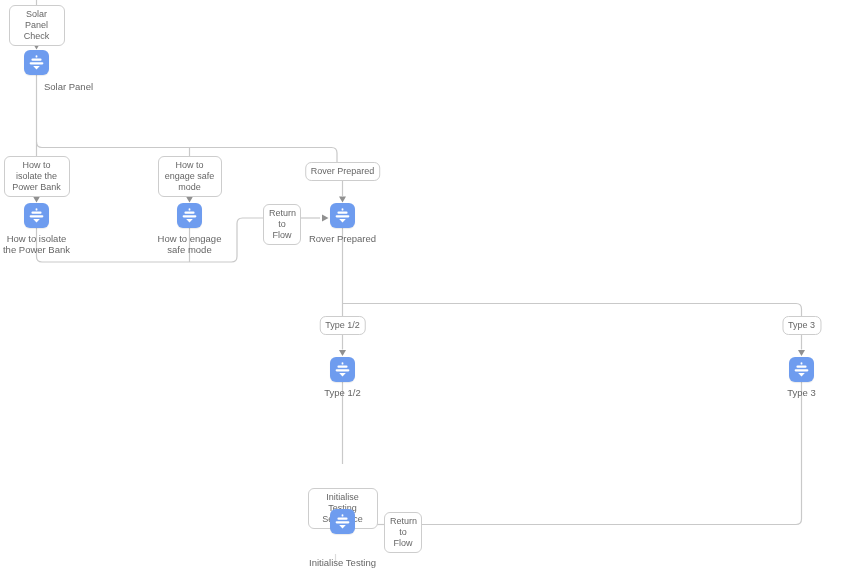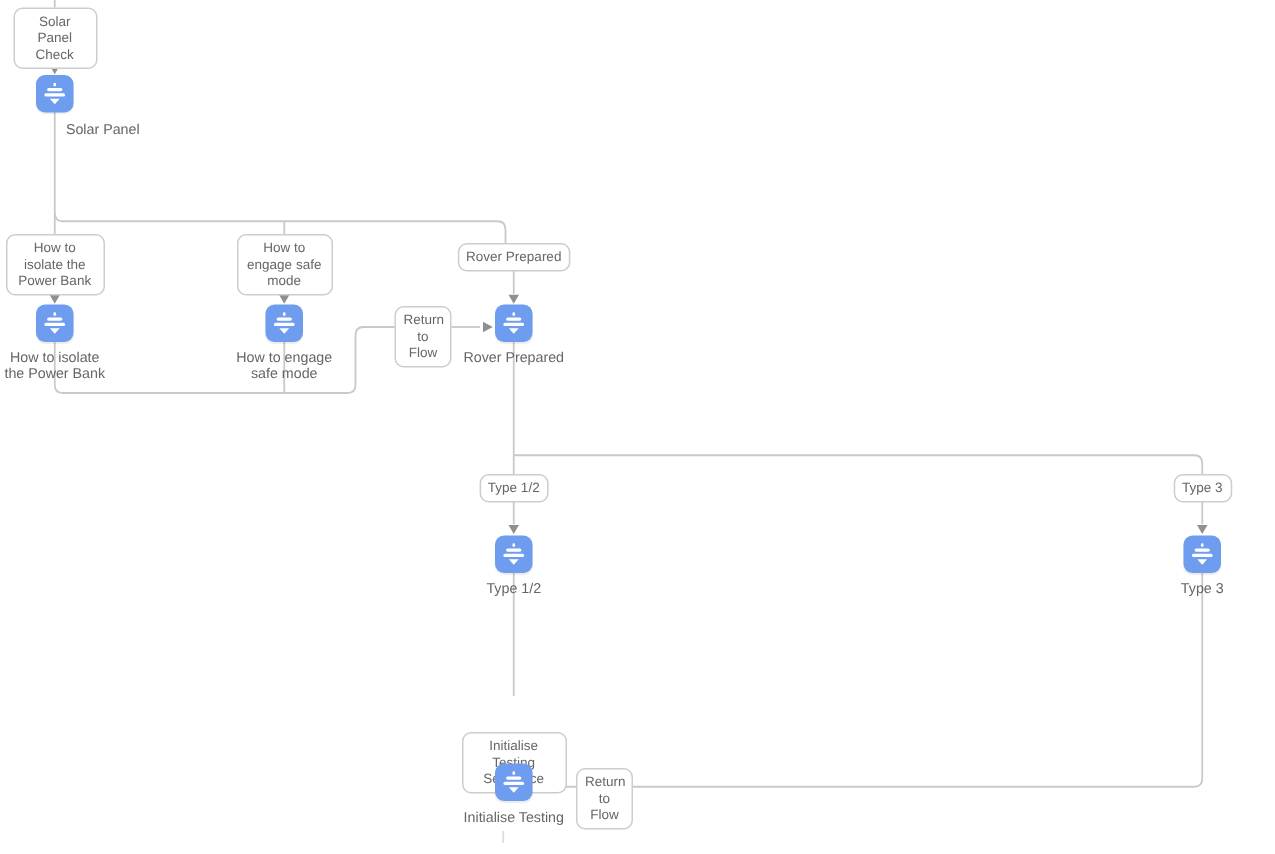--- a/index.html
+++ b/index.html
@@ -145,15 +145,15 @@
       <path d="M4.2,10.9 h6.6 l-3.3,3.6 z" fill="#fff"></path>
     </svg>
   </div>
 
   <div class="node-label nowrap" style="left:36.5px; top:82px;margin-left:32px;">Solar Panel</div>
   <div class="node-label" style="left:36.5px; top:234px; width:68px;">How to isolate the Power Bank</div>
   <div class="node-label" style="left:189.5px; top:234px; width:66px;">How to engage safe mode</div>
   <div class="node-label nowrap" style="left:342.5px; top:234px;">Rover Prepared</div>
   <div class="node-label nowrap" style="left:342.5px; top:388px;">Type 1/2</div>
   <div class="node-label nowrap" style="left:801.5px; top:388px;">Type 3</div>
-  <div class="node-label nowrap" style="left:342.5px; top:541px;">Initialise Testing</div>
+  <div class="node-label nowrap" style="left:342.5px; top:558px;">Initialise Testing</div>
 
 </div>
 
 </body></html>

